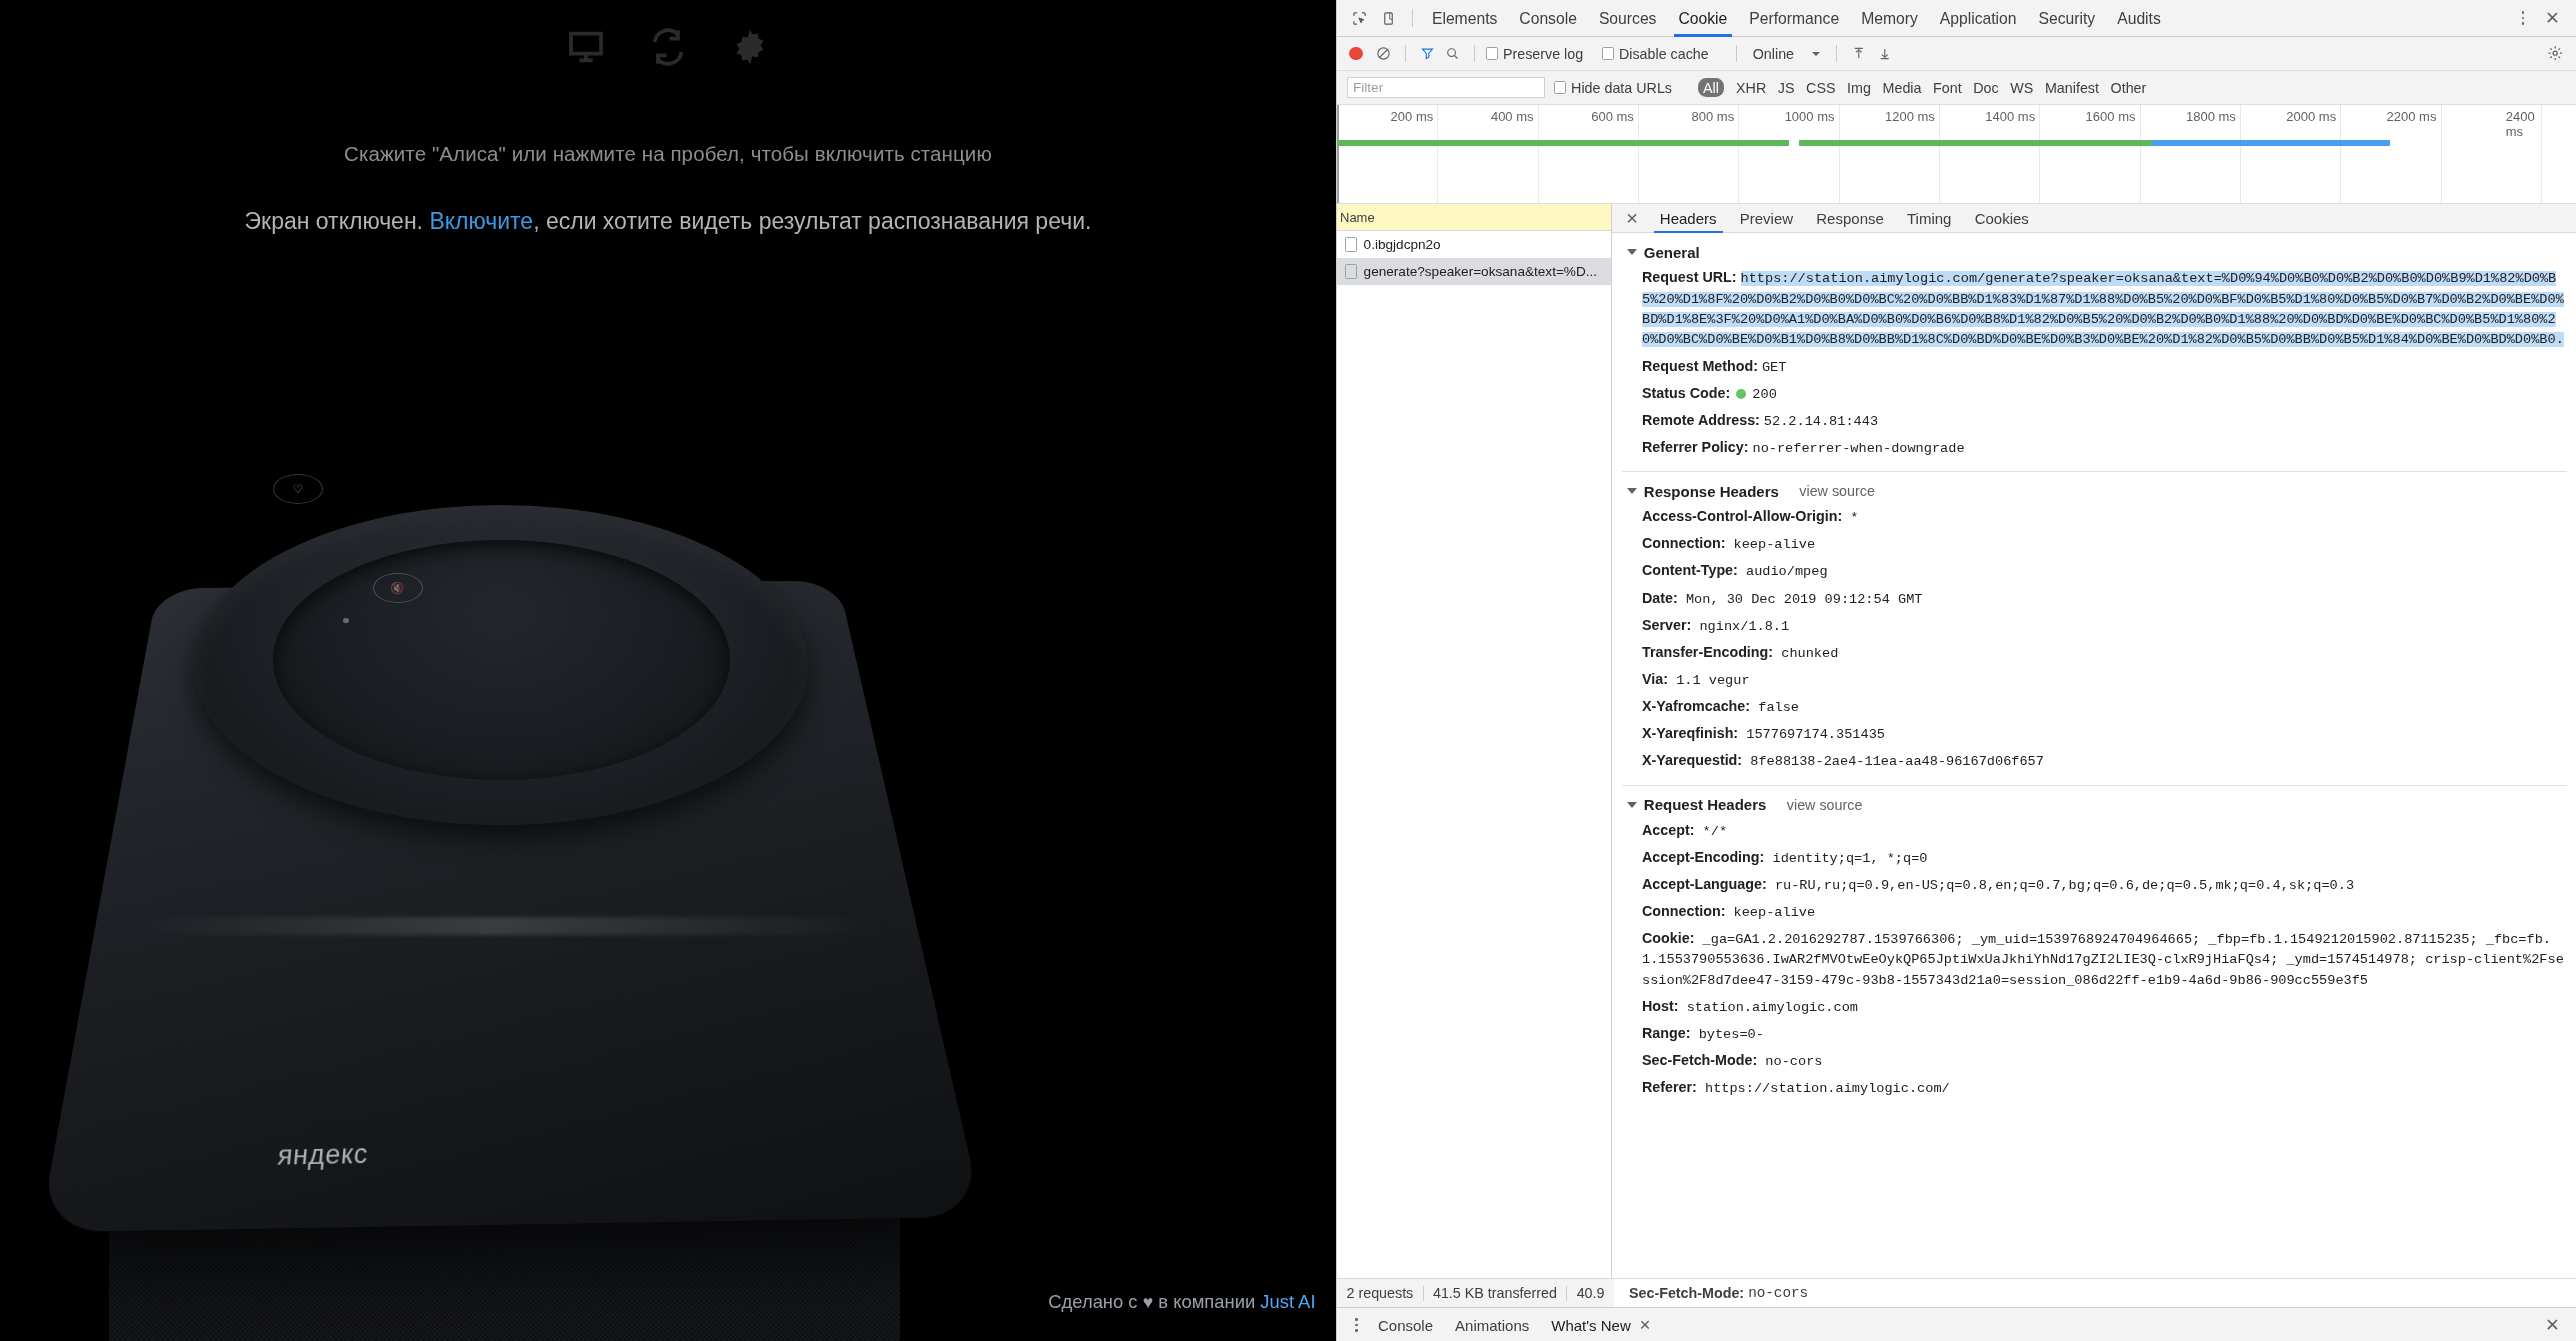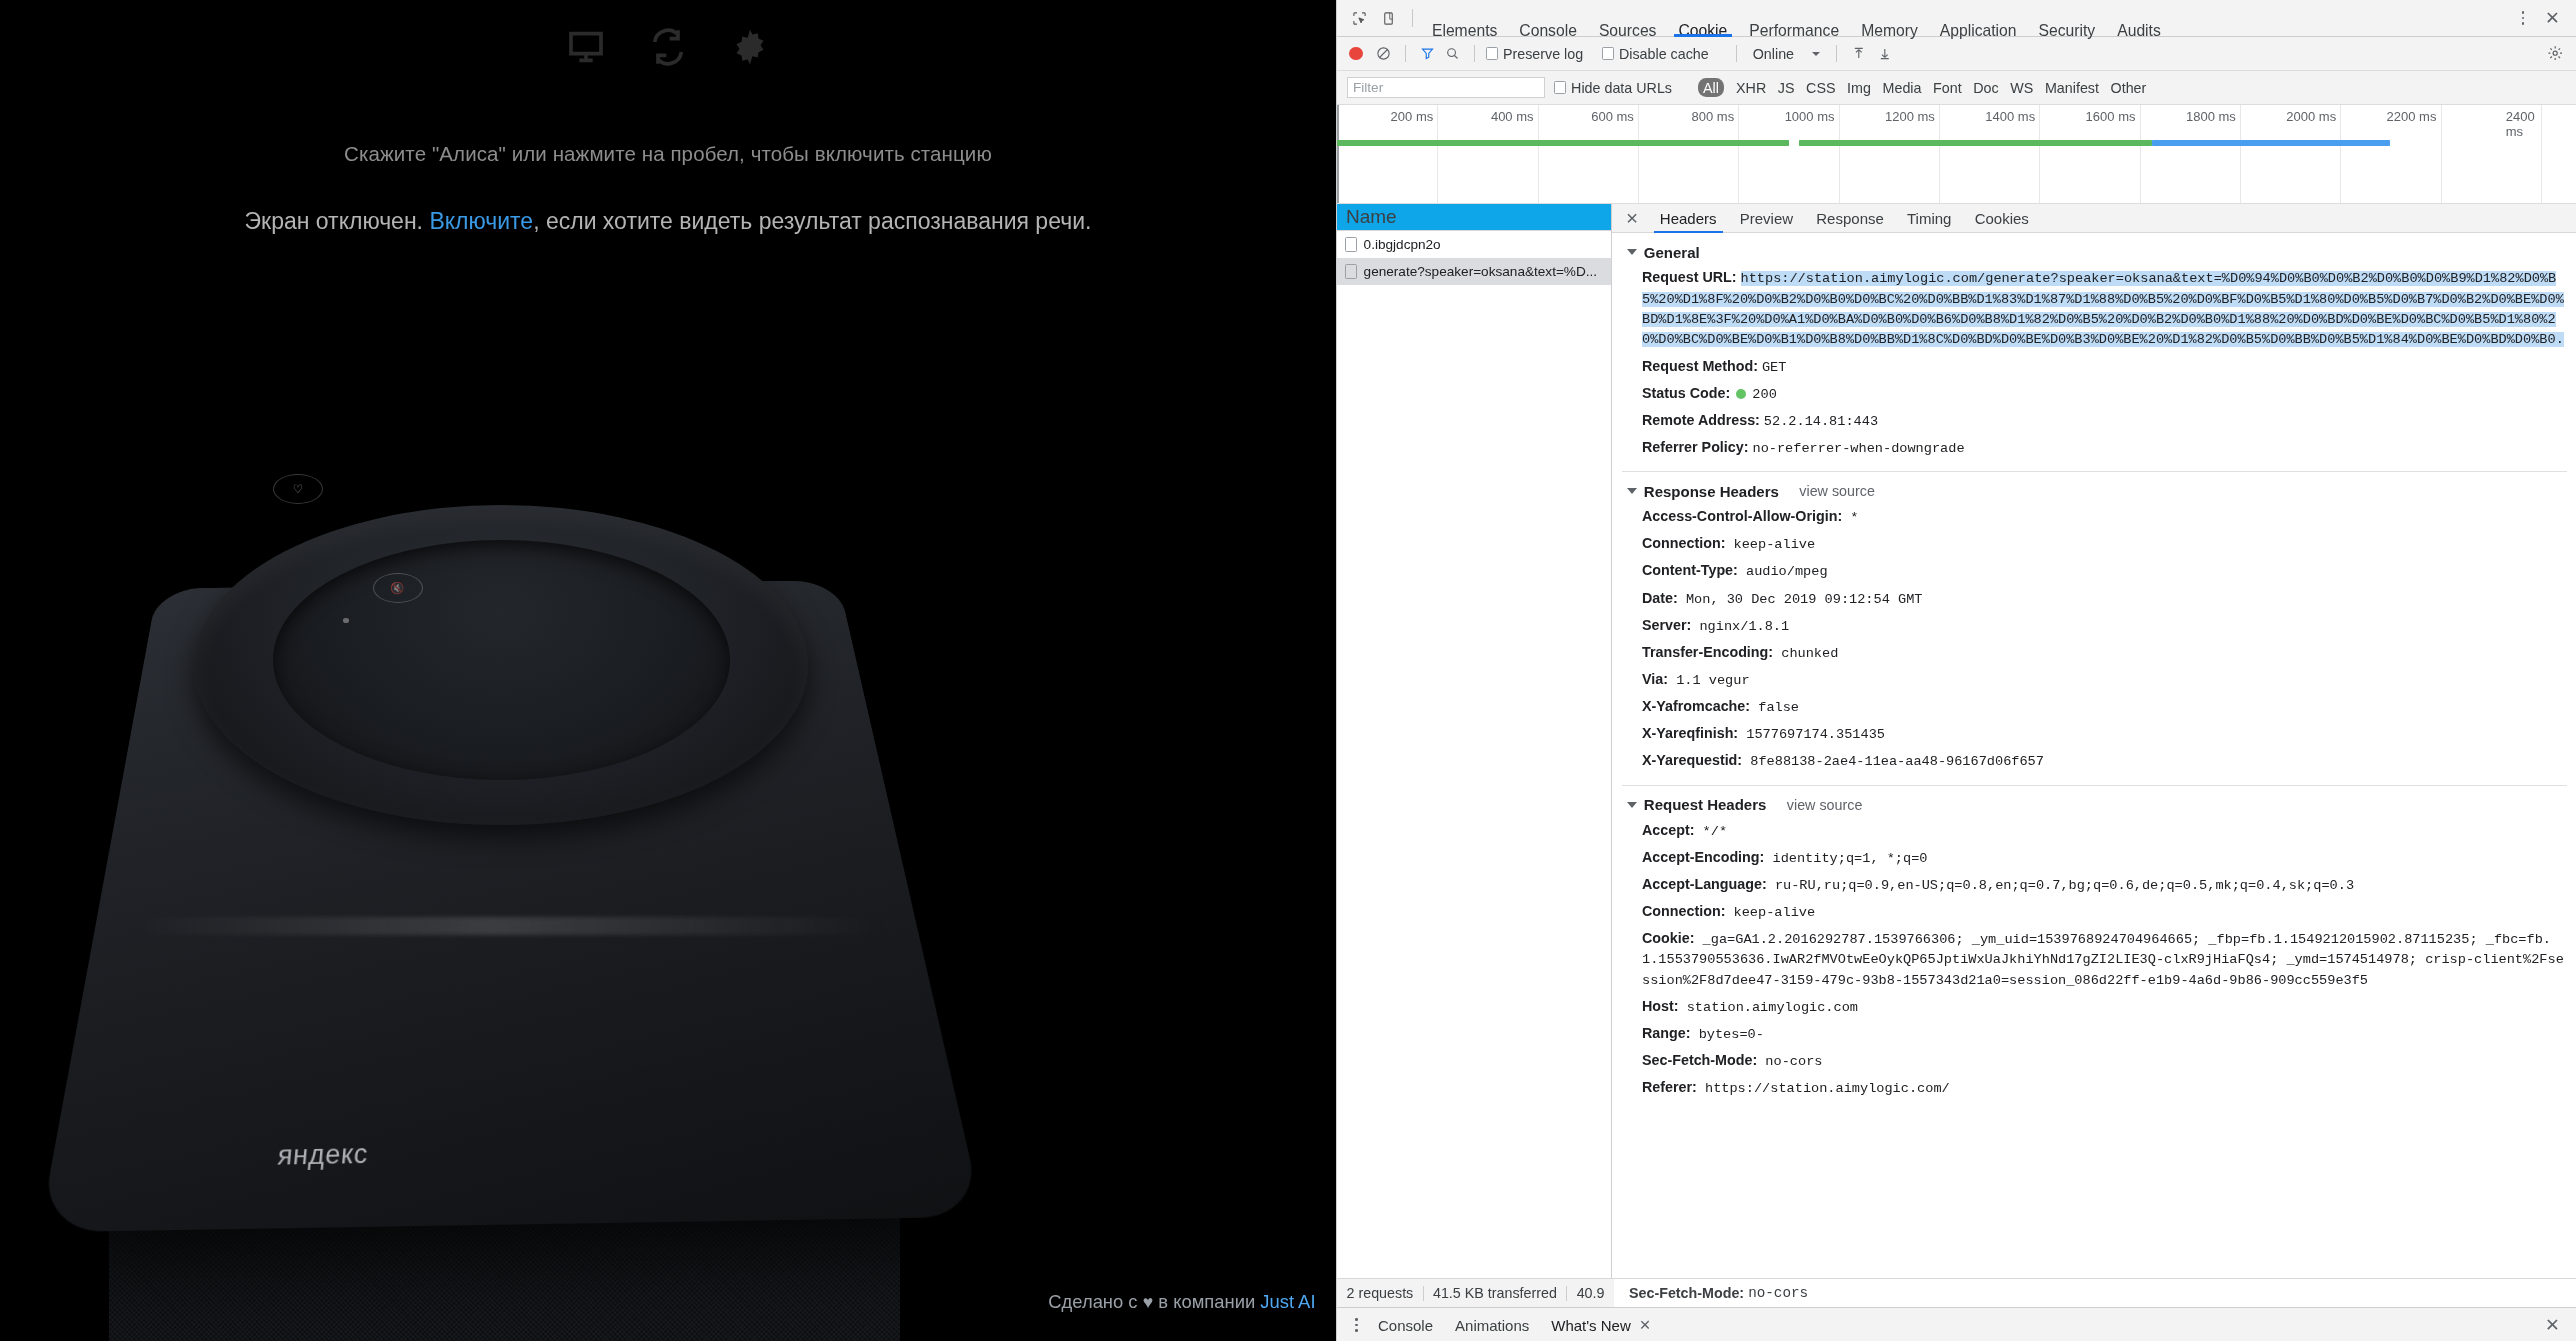--- a/index.html
+++ b/index.html
@@ -112,21 +112,21 @@
     border-bottom: 0.7px solid #cdcdcd;
     display: flex; align-items: center; padding: 0 9.5px; position: relative;
   }
   .dt-tool-ico {
     width: 26px; height: 26px; display: flex; align-items: center;
     justify-content: center; margin-right: 2.7px; cursor: pointer;
   }
   .dt-tool-ico svg { fill: none; stroke: #5a5a5a; stroke-width: 1.6; }
   .dt-sep { width: 0.7px; height: 17.7px; background: #c8c8c8; margin: 0 8.2px; }
   .dt-tab {
-    padding: 12px 11px; height: 37px; line-height: 37px; font-size: 15.7px;
+    padding: 0 11px; height: 37px; line-height: 37px; font-size: 15.7px;
     color: #3c4043; cursor: pointer; position: relative; white-space: nowrap;
   }
   .dt-tab.active { color: #202124; }
   .dt-tab.active::after {
     content: ""; position: absolute; left: 6.8px; right: 6.8px; bottom: 0;
     height: 2.7px; background: #1a73e8;
   }
   .dt-tabs-right { margin-left: auto; display: flex; align-items: center; gap: 4.1px; }
   .dt-kebab { width: 22px; height: 26px; display: flex; flex-direction: column;
     align-items: center; justify-content: center; gap: 2.7px; cursor: pointer; }
@@ -171,21 +171,21 @@
   .nw-overview { height: 99px; min-height:99px; background:#fff; border-bottom:0.7px solid #dcdcdc; position:relative; overflow:hidden; }
   .ov-ruler { position:absolute; inset:0; }
   .ov-tick { position:absolute; top:0; bottom:0; width:0.7px; background:#e8e8e8; }
   .ov-lbl { position:absolute; top:4.1px; font-size:13px; color:#5f6368; transform: translateX(-100%); padding-right:4.1px; }
   .ov-lbl0 { position:absolute; top:0; bottom:0; left:0; width:2px; background:#9aa0a6; }
   .ov-bar { position:absolute; height:6.1px; border-radius:0.7px; }
 
   
   .nw-body { flex: 1; display:flex; min-height:0; }
   .req-list { width: 275px; min-width:275px; border-right:0.7px solid #cfcfcf; display:flex; flex-direction:column; background:#fff; }
-  .req-head { height: 27px; min-height:27px; border-bottom:0.7px solid #d8d8d8; background:#0ea5e9; display:flex; align-items:center; padding: 0 9px; font-size: 19px; color:#3c4043; }
+  .req-head { height: 27px; min-height:27px; border-bottom:0.7px solid #d8d8d8; background:#fef9c3; display:flex; align-items:center; padding: 0 3px; font-size: 13px; color:#3c4043; }
   .req-rows { flex:1; overflow:hidden; }
   .req-row { height: 27px; display:flex; align-items:center; gap:6.1px; padding: 0 8.2px; font-size:13.6px; color:#202124; cursor:pointer; white-space:nowrap; overflow:hidden; }
   .req-row.selected { background:#dadce0; }
   .req-ico { width:12.3px; height:15px; border:1px solid #9aa0a6; border-radius:1.4px; flex:none; }
 
   .detail { flex:1; display:flex; flex-direction:column; min-width:0; background:#fff; }
   .det-tabs { height:29px; min-height:29px; background:#f3f3f3; border-bottom:0.7px solid #d8d8d8; display:flex; align-items:center; padding: 0 4.1px; }
   .det-close { font-size:15.7px; color:#5f6368; padding: 0 9.5px; cursor:pointer; }
   .det-tab { padding: 0 11.6px; height:29px; line-height:29px; font-size:15px; color:#3c4043; cursor:pointer; position:relative; }
   .det-tab.active { color:#202124; }

